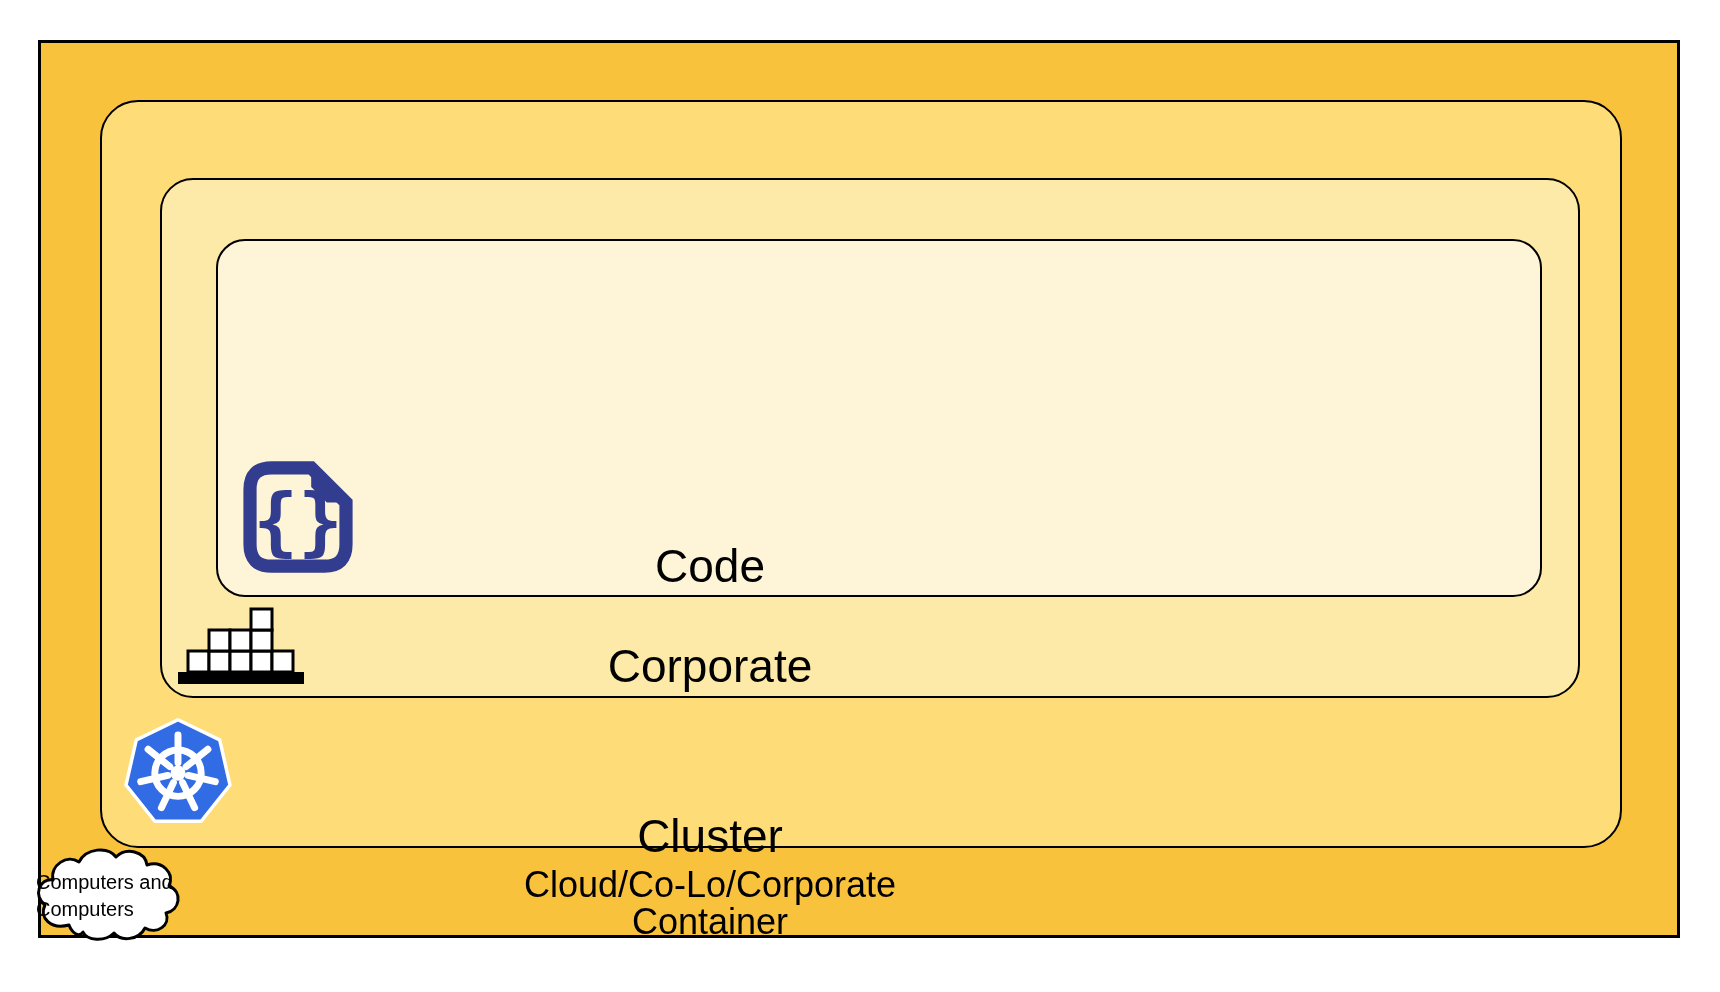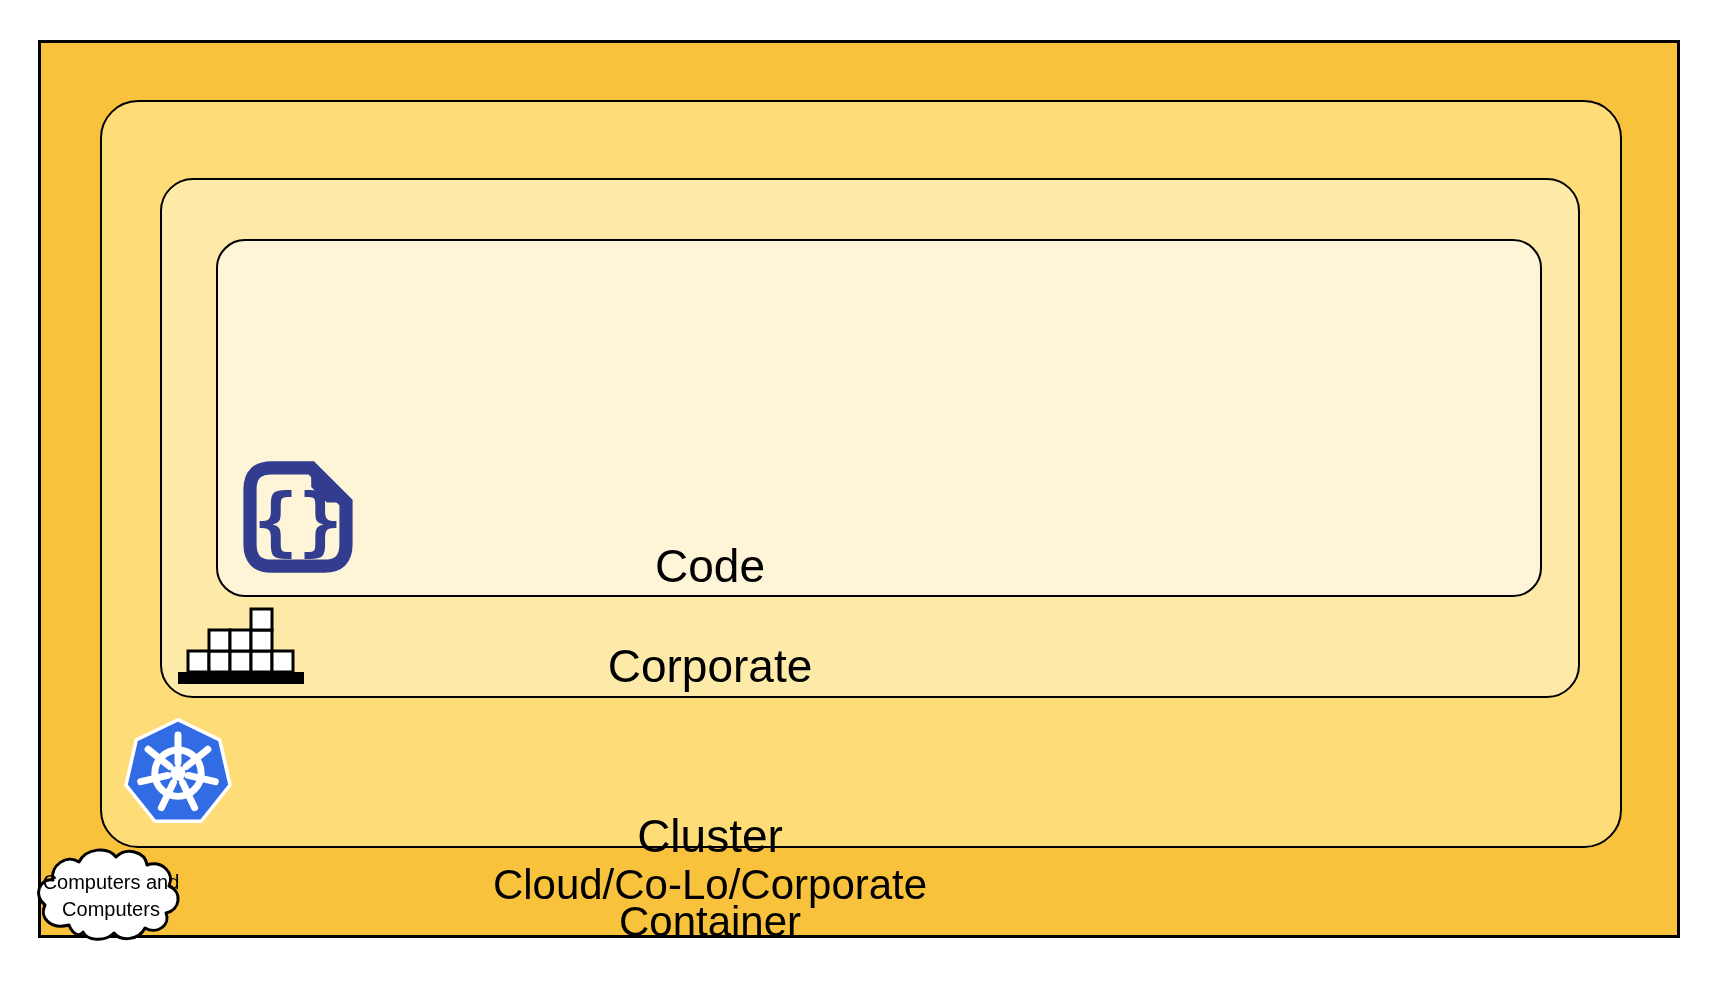--- a/index.html
+++ b/index.html
@@ -16,27 +16,27 @@
           border:2px solid var(--outline);border-radius:38px;}
   .box.co{left:160px;top:178px;width:1420px;height:520px;background:var(--container);
           border:2px solid var(--outline);border-radius:33px;}
   .box.cd{left:216px;top:239px;width:1326px;height:358px;background:var(--code);
           border:2px solid var(--outline);border-radius:29px;}
   .layer-label{position:absolute;left:38px;width:1344px;text-align:center;color:#000;
                font-size:46px;line-height:1.12;white-space:nowrap;}
   .lbl-code{top:541px;}
   .lbl-container{top:641px;}
   .lbl-cluster{top:791px;margin-top:20px;}
-  .lbl-dc{top:866px;font-size:42px;line-height:37px;white-space:normal;}
+  .lbl-dc{top:866px;font-size:36px;line-height:37px;white-space:normal;}
   .icon{position:absolute;}
   .icon-code{left:238px;top:457px;width:120px;height:120px;}
   .icon-container{left:176px;top:606px;width:130px;height:80px;}
   .icon-k8s{left:120px;top:706px;width:116px;height:132px;}
   .icon-cloud{left:36px;top:846px;width:150px;height:96px;}
-  .cloud-text{position:absolute;left:36px;top:869px;width:150px;text-align:center;
+  .cloud-text{position:absolute;left:36px;top:869px;width:150px;
               font-size:20px;line-height:27px;color:#000;}
 </style>
 </head>
 <body>
 
 <div class="stage">
 
   <div class="box dc"></div>
   <div class="box cl"></div>
   <div class="box co"></div>

